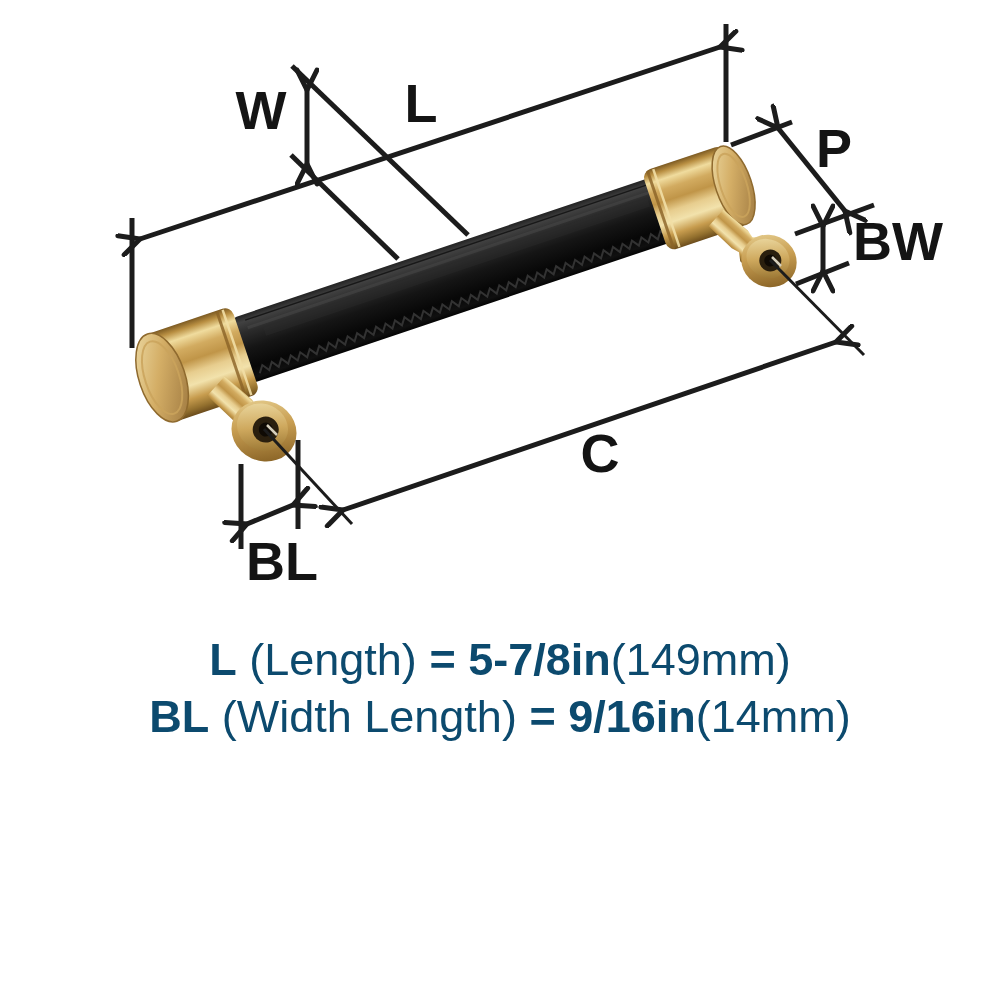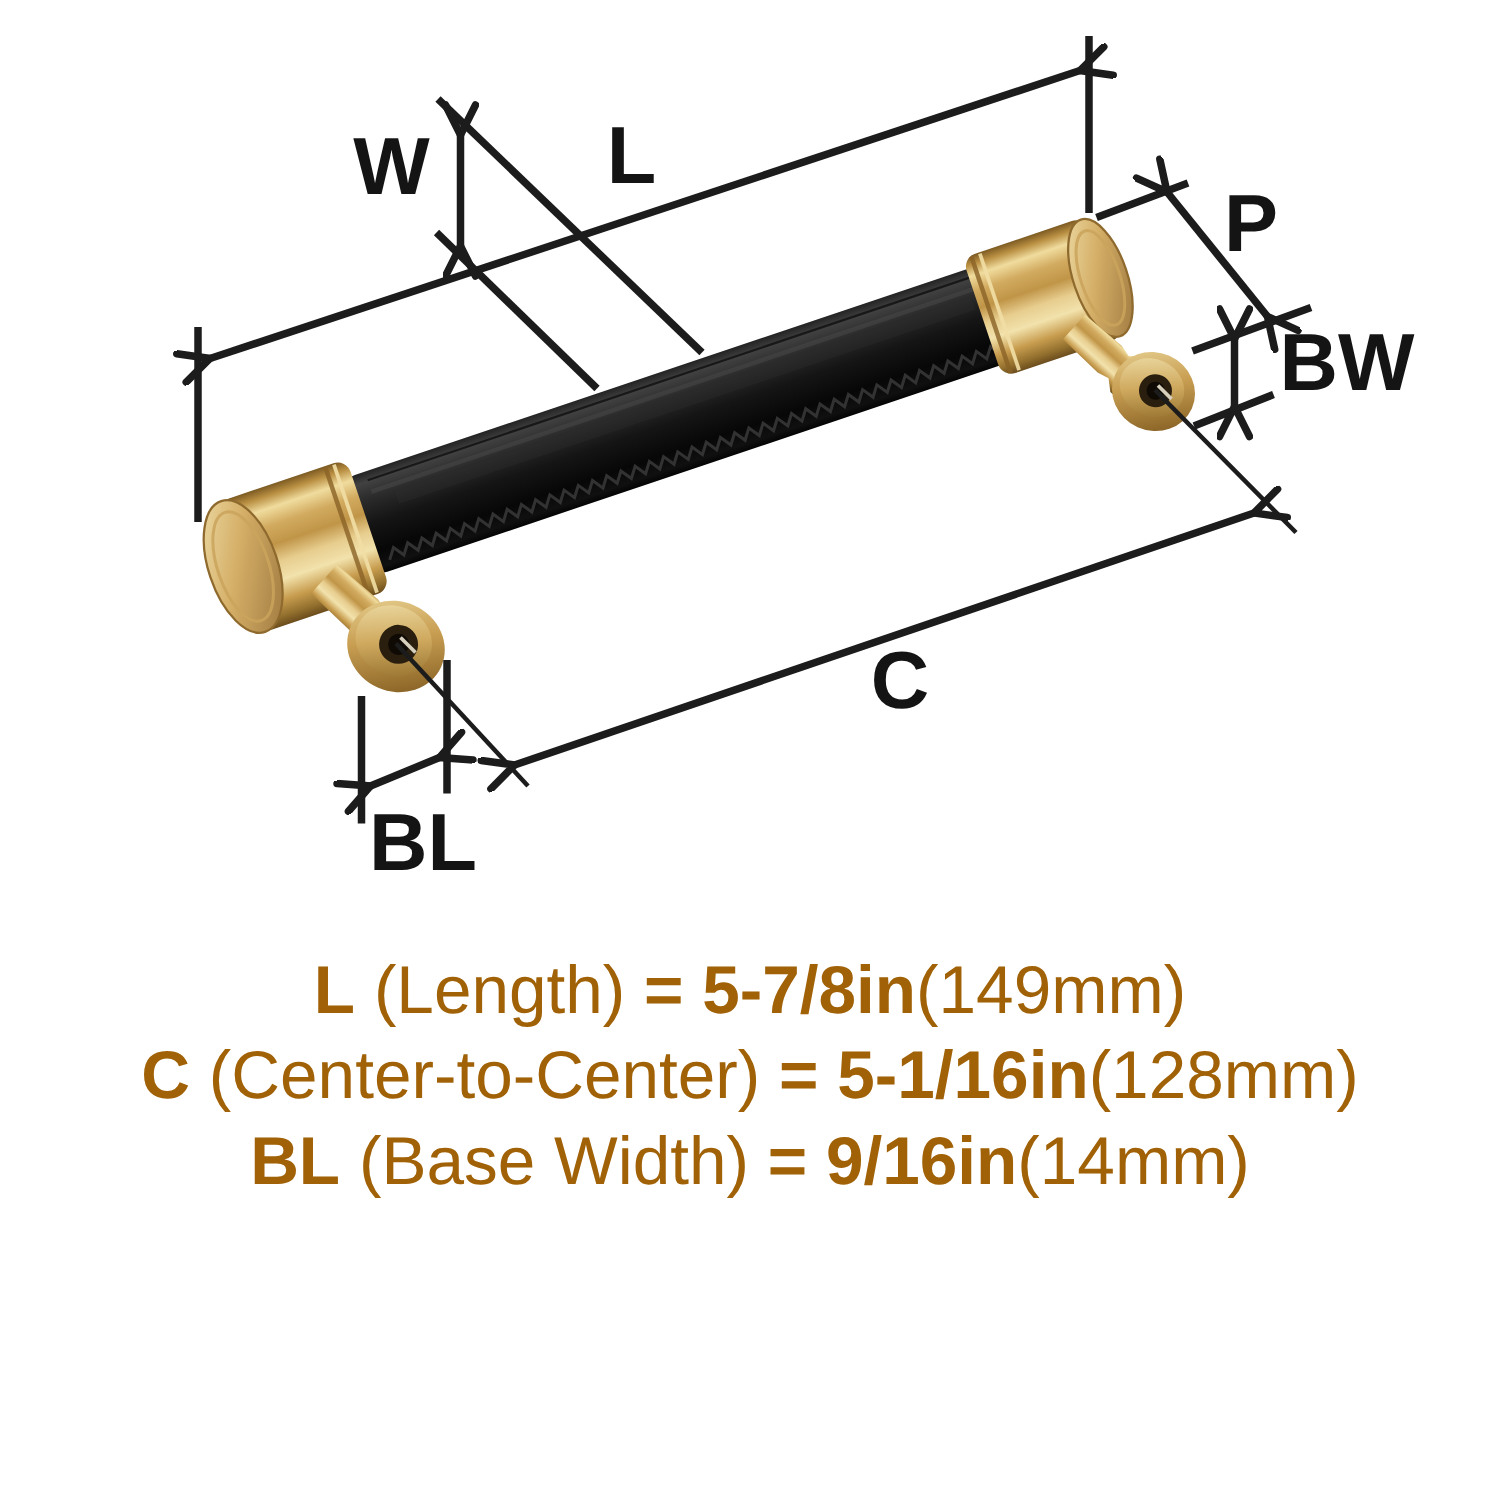--- a/index.html
+++ b/index.html
@@ -9,21 +9,21 @@
   }
   #diagram{position:absolute;left:0;top:0;}
   .dim{stroke:#1c1c1c;stroke-width:5;fill:none;}
   .dim-thin{stroke:#1c1c1c;stroke-width:3;fill:none;}
   .dimlabel{
     font-family:"Liberation Sans", sans-serif;
     font-weight:bold;font-size:54px;fill:#141414;text-anchor:middle;
   }
   .specs{
     position:absolute;left:0;top:631px;width:1000px;
-    color:#a16207;font-size:45px;
+    color:#0c4a6e;font-size:45px;
   }
   .spec-row{
     height:57px;line-height:57px;text-align:center;white-space:nowrap;
   }
   .spec-row b{font-weight:700;}
   .spec-row span{font-weight:400;}
 </style>
 </head>
 <body>
 
@@ -161,24 +161,18 @@
 </svg>
 
 <div class="specs">
   <div class="spec-row">
     <b>L</b>
     <span>(Length)</span>
     <b>=</b>
     <b>5-7/8in</b><span>(149mm)</span>
   </div>
   <div class="spec-row">
-    <b>C</b>
-    <span>(Center-to-Center)</span>
-    <b>=</b>
-    <b>5-1/16in</b><span>(128mm)</span>
-  </div>
-  <div class="spec-row">
     <b>BL</b>
-    <span>(Base Width)</span>
+    <span>(Width Length)</span>
     <b>=</b>
     <b>9/16in</b><span>(14mm)</span>
   </div>
 </div>
 
 </body></html>

